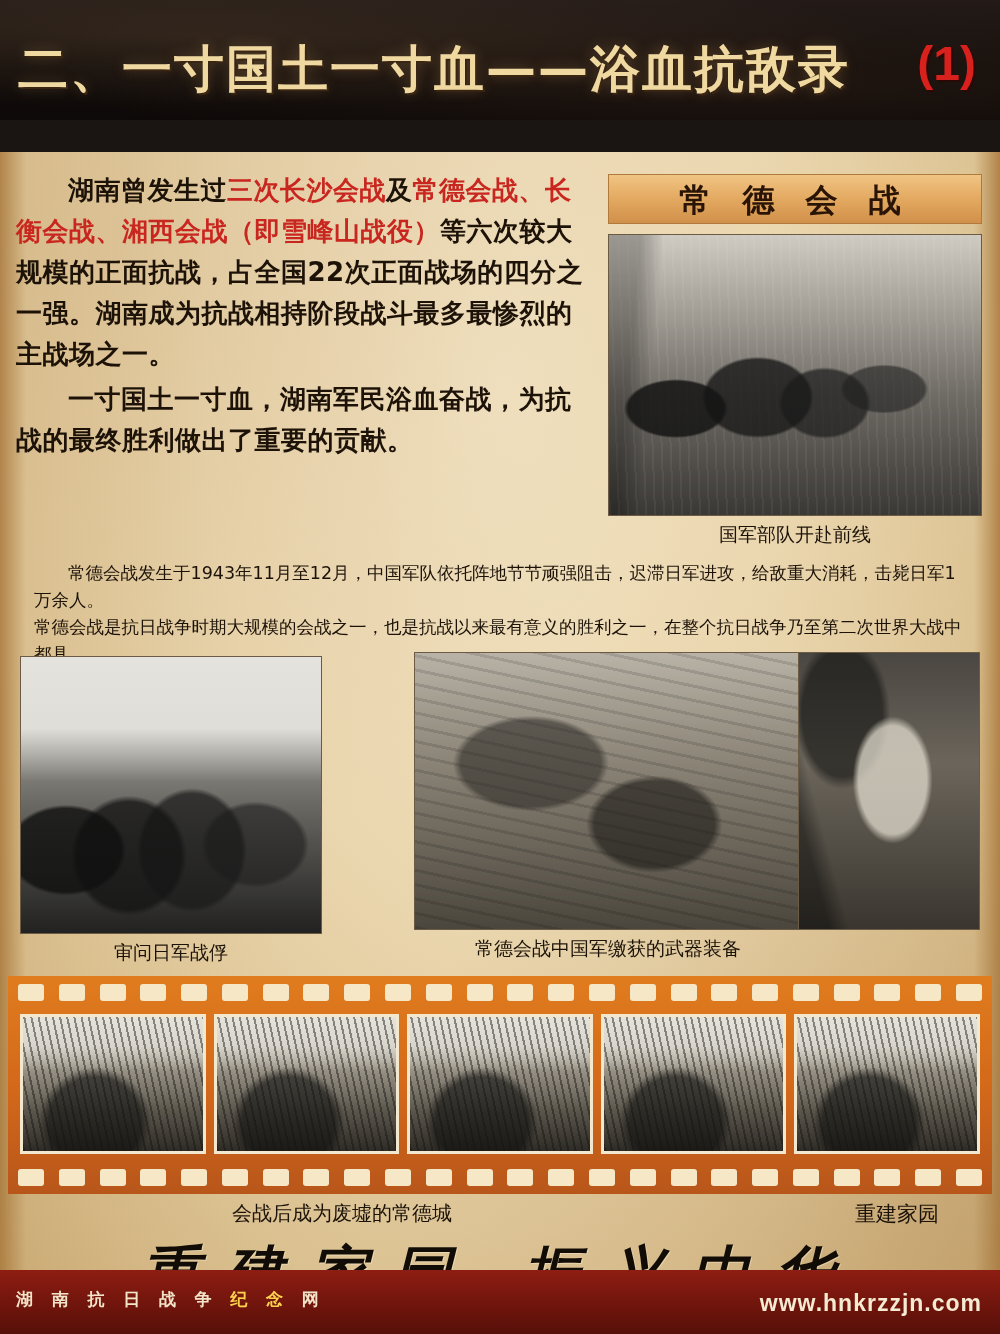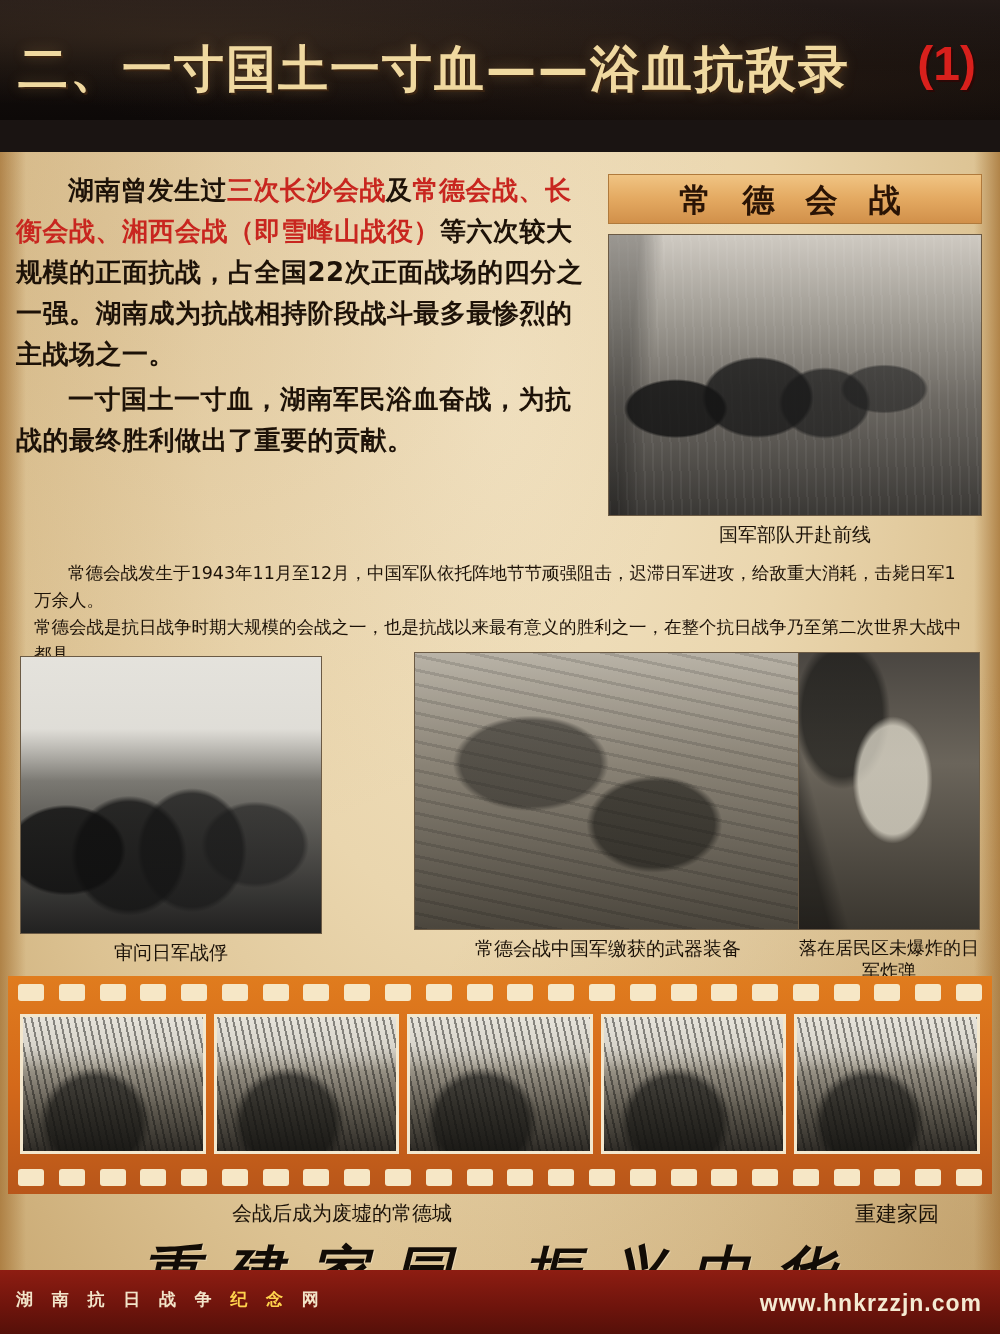--- a/index.html
+++ b/index.html
@@ -253,21 +253,20 @@
     <div style="position:absolute;left:394px;top:0;width:388px;">
       <div class="photo p3" style="height:278px;">
         <div class="ph-bg"></div>
       </div>
       <div class="cap">常德会战中国军缴获的武器装备</div>
     </div>
     <div style="position:absolute;left:778px;top:0;width:182px;">
       <div class="photo p4" style="height:278px;">
         <div class="ph-bg"></div>
       </div>
-      <div class="cap small">落在居民区未爆炸的日军炸弹</div>
     </div>
   </div>
 
   <div class="film">
     <div class="perf" style="top:8px;">
       <span></span>
         <span></span>
         <span></span>
         <span></span>
         <span></span>

